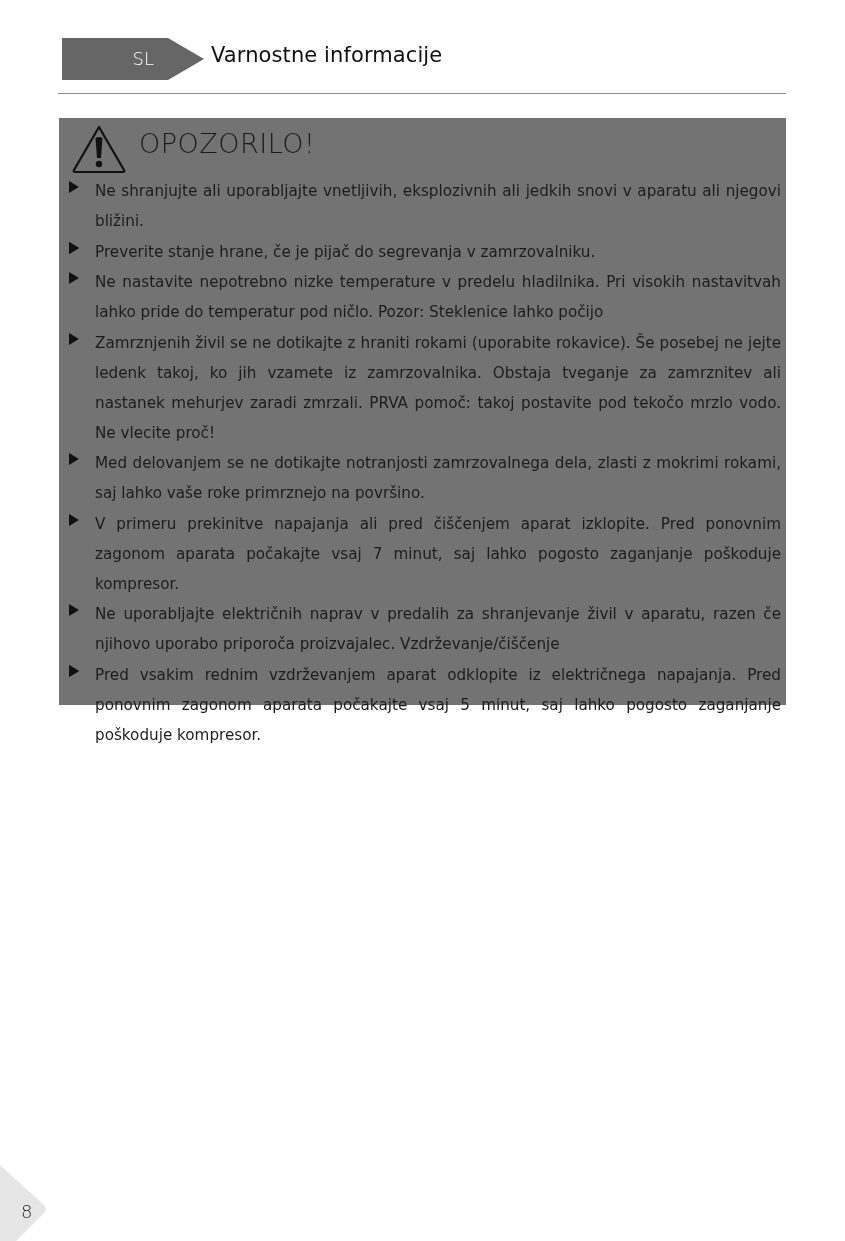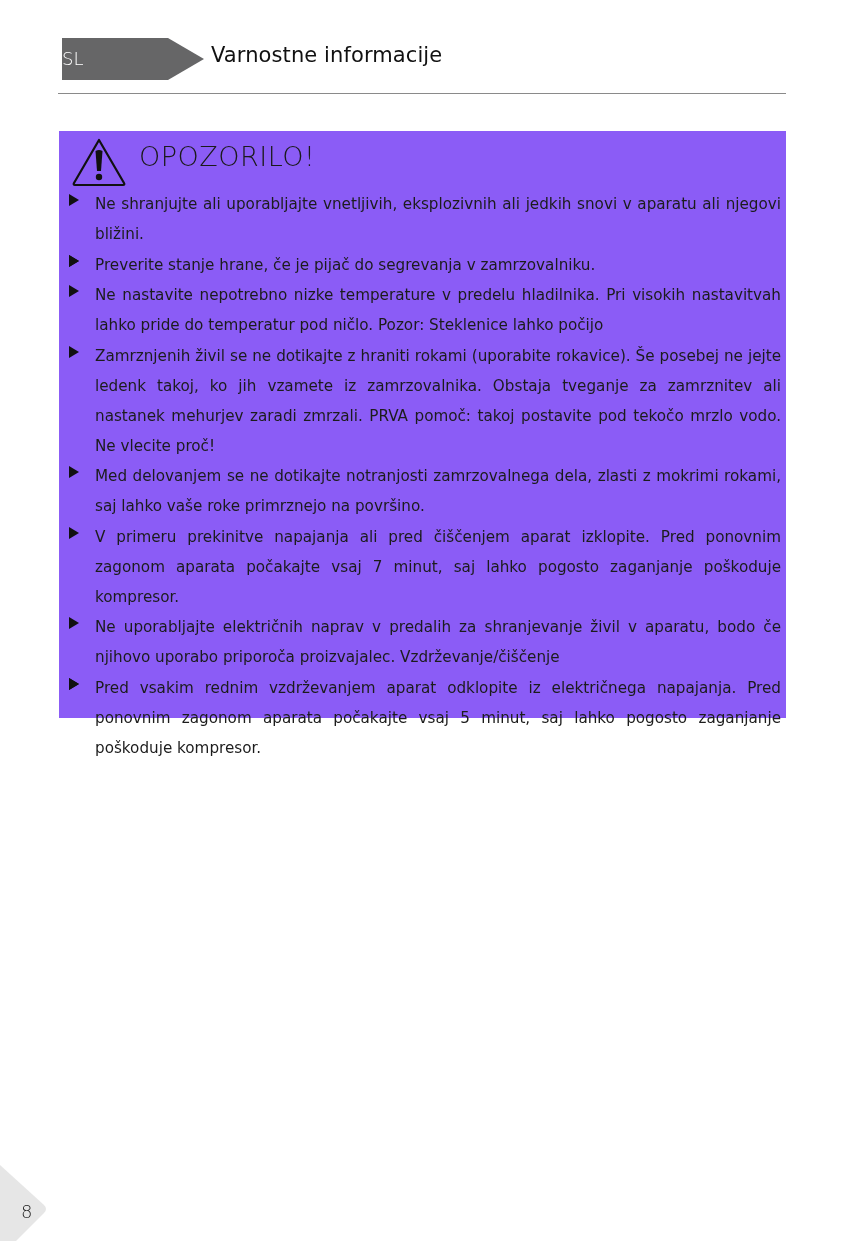--- a/index.html
+++ b/index.html
@@ -6,34 +6,33 @@
     body {
       width: 845px; height: 1241px; position: relative; overflow: hidden;
       font-family: "DejaVu Sans", sans-serif; color: #1a1a1a;
     }
     .lang-tab {
       position: absolute; left: 62px; top: 38px; width: 142px; height: 42px;
     }
     .lang-tab svg { position: absolute; left: 0; top: 0; }
     .lang-tab .lang-label {
       position: absolute; left: 0; top: 0; width: 92px; height: 42px;
-      line-height: 42px; text-align: left; color: #ffffff; font-size: 18px;
+      line-height: 42px; text-align: right; color: #ffffff; font-size: 18px;
       font-weight: 300;
     }
     .header-title {
       position: absolute; left: 211px; top: 43px; font-size: 21px; color: #111;
       letter-spacing: 0.1px;
     }
     .header-rule {
       position: absolute; left: 58px; top: 93px; width: 728px; height: 1px; background: #8a8a8a;
     }
     .warning-box {
       position: absolute; left: 59px; top: 118px; width: 727px; height: 587px;
-      background: #8b5cf6;
-      margin-top: 13px;
+      background: #737373;
     }
     .warn-icon { position: absolute; left: 12px; top: 6px; width: 56px; height: 50px; }
     .warn-title {
       position: absolute; left: 80px; top: 10px; font-size: 27px; font-weight: 300;
       color: #1a1a1a; letter-spacing: 0.5px;
     }
     .warn-list {
       position: absolute; left: 8px; top: 58px; width: 714px; margin: 0; padding: 0; list-style: none;
     }
     .warn-item {
@@ -70,21 +69,21 @@
   </svg>
   <div class="warn-title">OPOZORILO!</div>
   <ul class="warn-list">
     <li class="warn-item"><span class="bullet"></span><span>Ne shranjujte ali uporabljajte vnetljivih, eksplozivnih ali jedkih snovi v aparatu ali njegovi bližini.</span></li>
     <li class="warn-item"><span class="bullet"></span></li>
     <li class="warn-item"><span class="bullet"></span><span>Preverite stanje hrane, če je pijač do segrevanja v zamrzovalniku.</span></li>
     <li class="warn-item"><span class="bullet"></span><span>Ne nastavite nepotrebno nizke temperature v predelu hladilnika. Pri visokih nastavitvah lahko pride do temperatur pod ničlo. Pozor: Steklenice lahko počijo</span></li>
     <li class="warn-item"><span class="bullet"></span><span>Zamrznjenih živil se ne dotikajte z hraniti rokami (uporabite rokavice). Še posebej ne jejte ledenk takoj, ko jih vzamete iz zamrzovalnika. Obstaja tveganje za zamrznitev ali nastanek mehurjev zaradi zmrzali. PRVA pomoč: takoj postavite pod tekočo mrzlo vodo. Ne vlecite proč!</span></li>
     <li class="warn-item"><span class="bullet"></span><span>Med delovanjem se ne dotikajte notranjosti zamrzovalnega dela, zlasti z mokrimi rokami, saj lahko vaše roke primrznejo na površino.</span></li>
     <li class="warn-item"><span class="bullet"></span><span>V primeru prekinitve napajanja ali pred čiščenjem aparat izklopite. Pred ponovnim zagonom aparata počakajte vsaj 7 minut, saj lahko pogosto zaganjanje poškoduje kompresor.</span></li>
-    <li class="warn-item"><span class="bullet"></span><span>Ne uporabljajte električnih naprav v predalih za shranjevanje živil v aparatu, bodo če njihovo uporabo priporoča proizvajalec. Vzdrževanje/čiščenje</span></li>
+    <li class="warn-item"><span class="bullet"></span><span>Ne uporabljajte električnih naprav v predalih za shranjevanje živil v aparatu, razen če njihovo uporabo priporoča proizvajalec. Vzdrževanje/čiščenje</span></li>
     <li class="warn-item"><span class="bullet"></span></li>
     <li class="warn-item"><span class="bullet"></span><span>Pred vsakim rednim vzdrževanjem aparat odklopite iz električnega napajanja. Pred ponovnim zagonom aparata počakajte vsaj 5 minut, saj lahko pogosto zaganjanje poškoduje kompresor.</span></li>
   </ul>
 </div>
 
 <svg class="page-corner" viewBox="0 0 50 76">
   <path d="M0 0 L44 40 Q48 44 44 48 L16 76 L0 76 Z" fill="#e6e6e6"></path>
 </svg>
 <div class="page-number">8</div>
 

